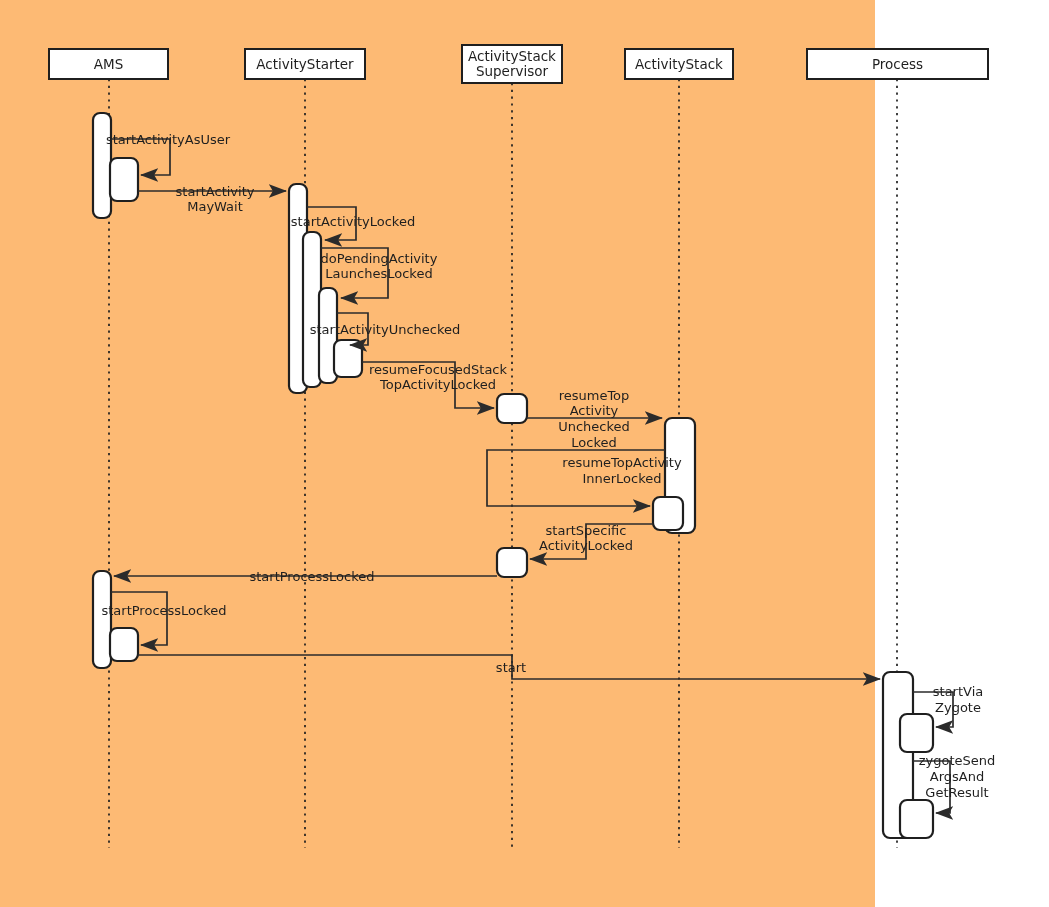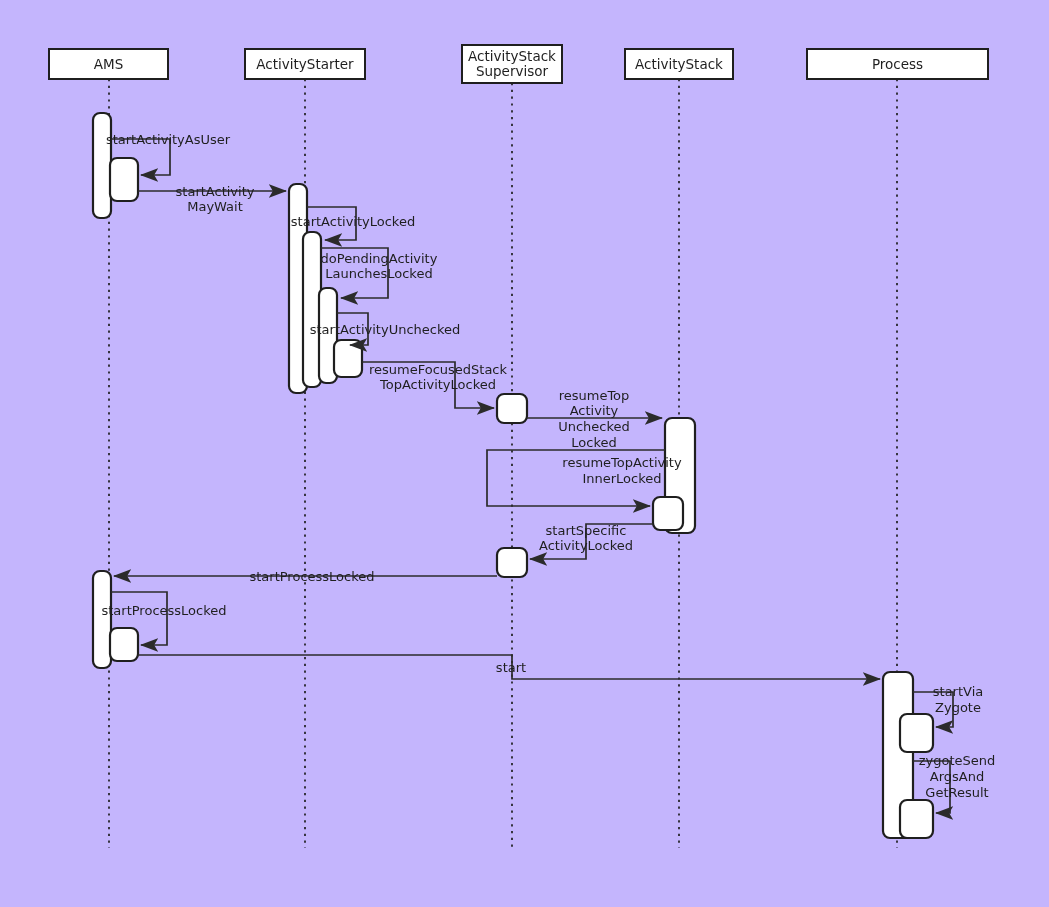--- a/index.html
+++ b/index.html
@@ -8,23 +8,23 @@
     background: #ffffff;
   }
   body {
     font-family: "DejaVu Sans", sans-serif;
     width: 1049px;
     height: 907px;
     overflow: hidden;
   }
   #diagram-root {
     position: relative;
-    width: 1049px;
+    width: 875px;
     height: 907px;
-    background: #c4b5fd;
+    background: #fdba74;
   }
   svg#seq-svg {
     position: absolute;
     left: 0;
     top: 0;
     width: 1049px;
     height: 907px;
     display: block;
   }
   .lifeline-box rect {

